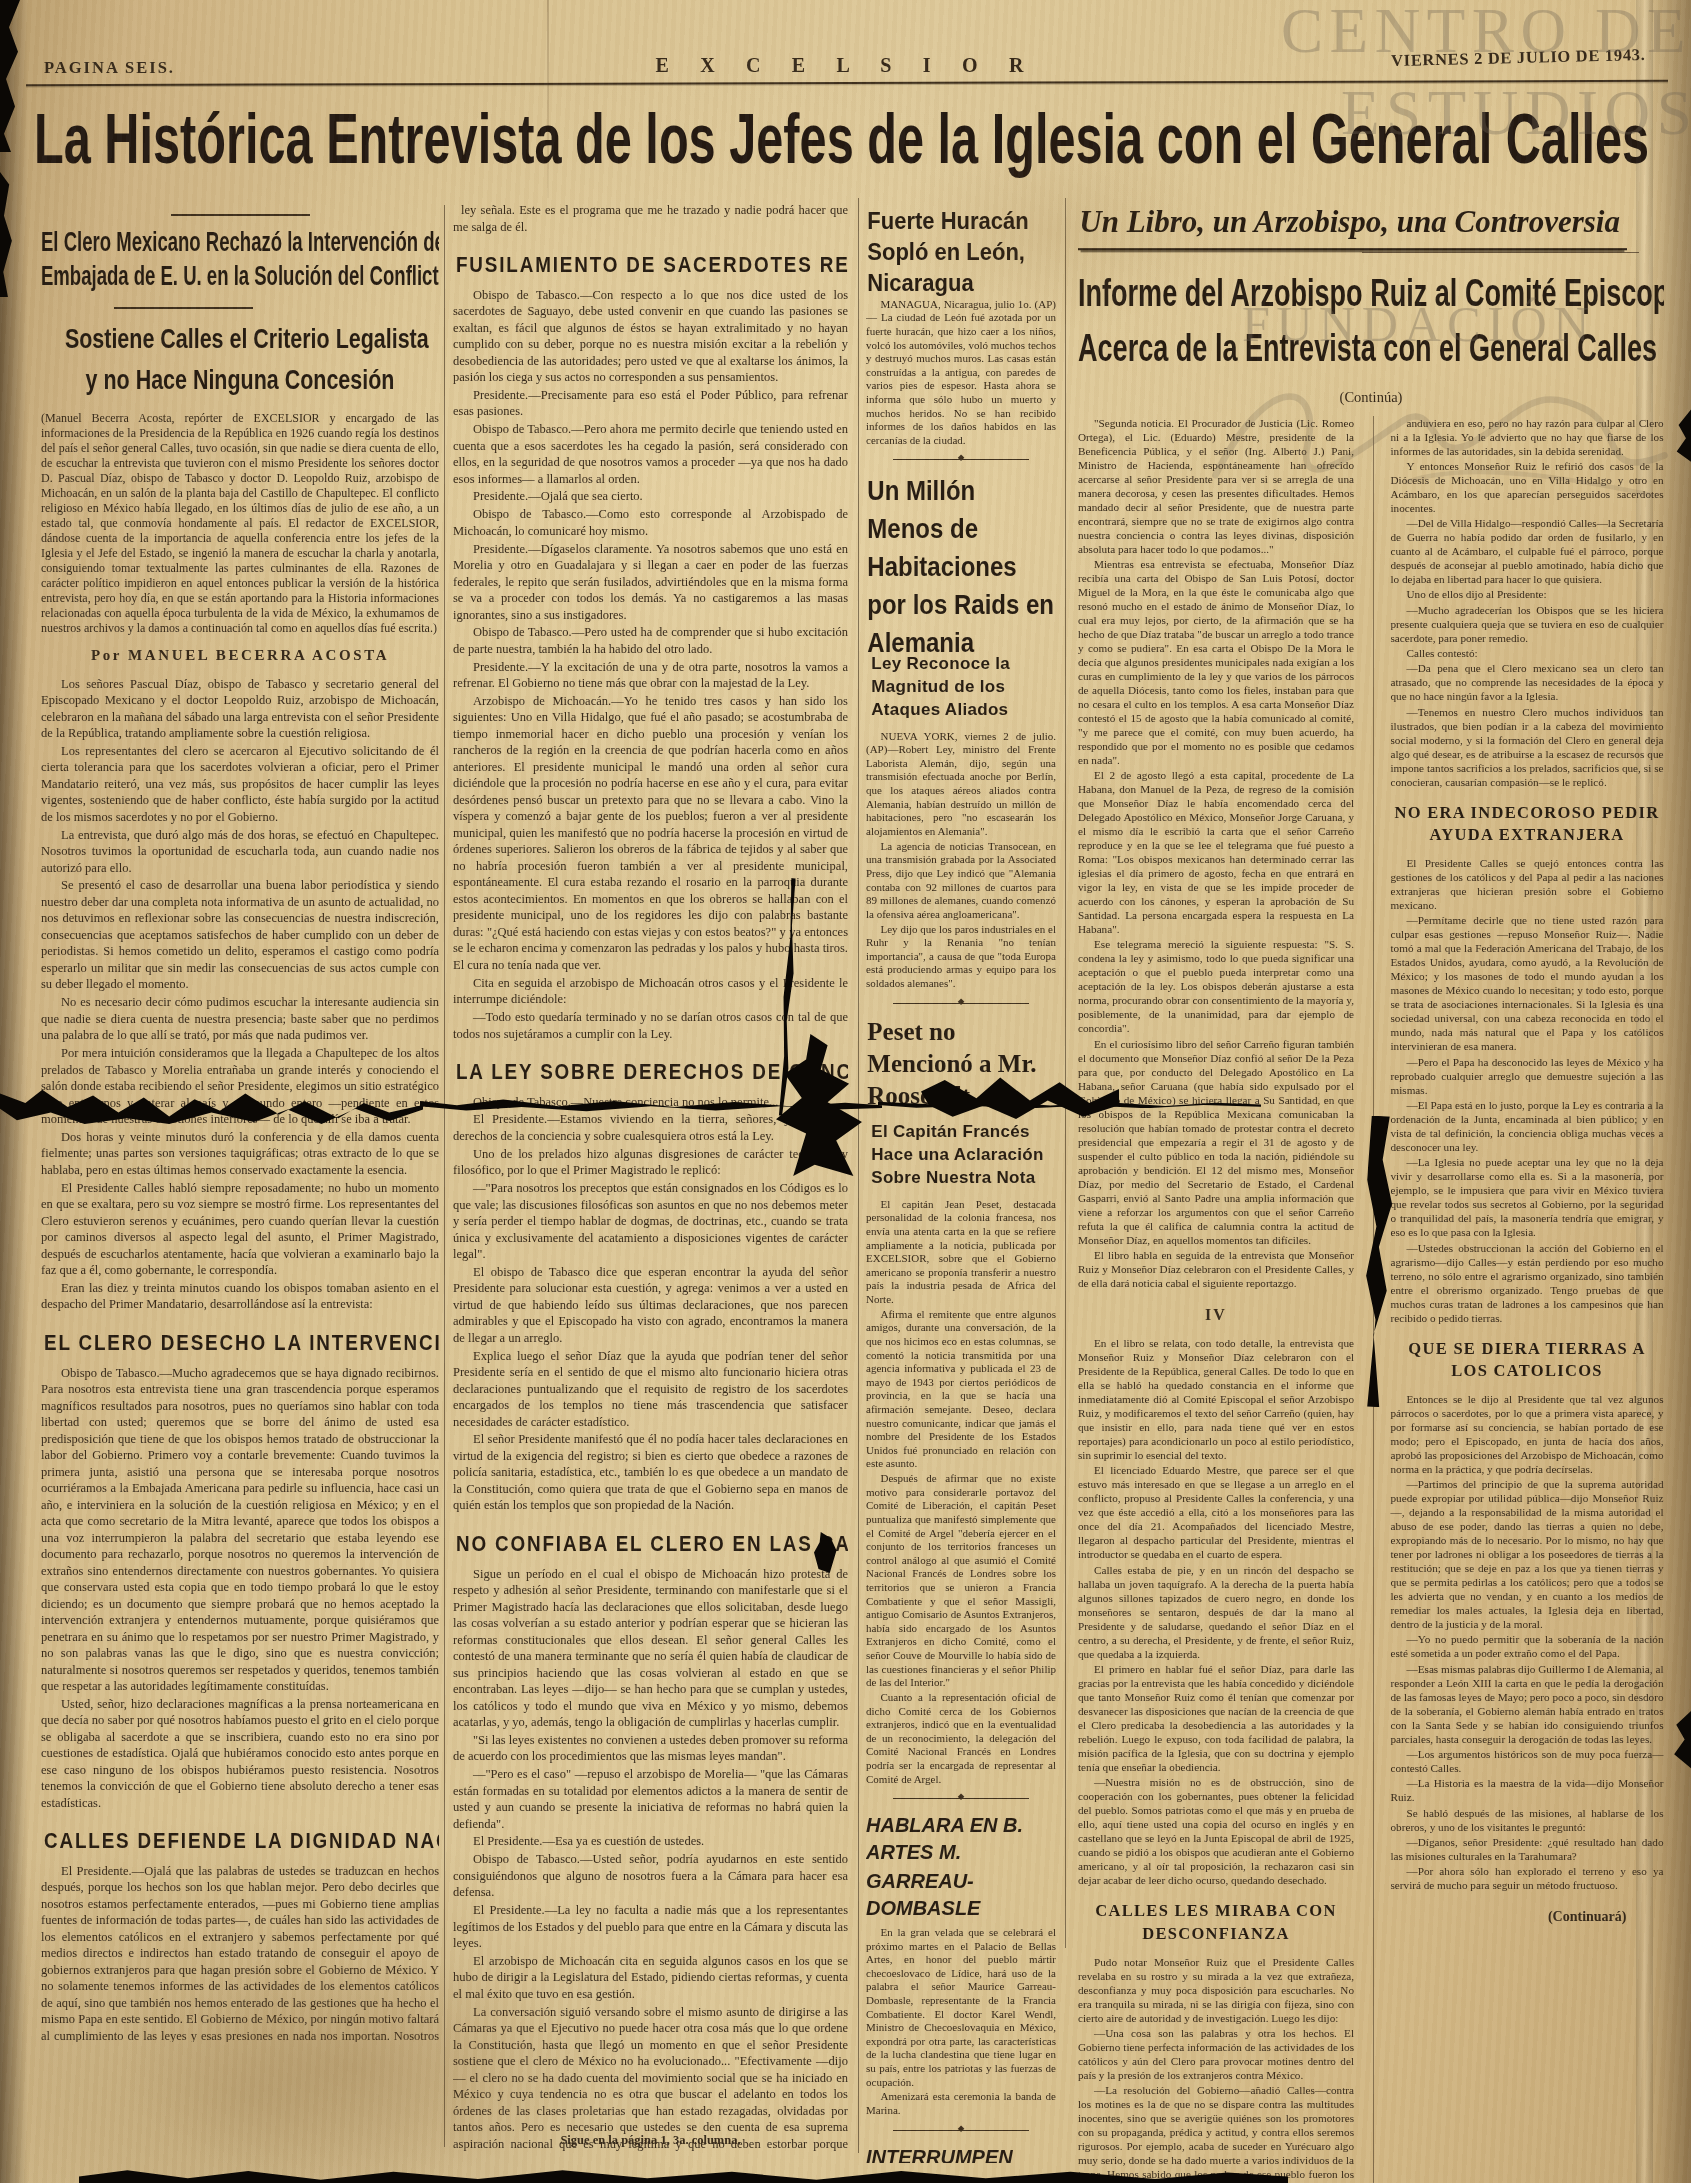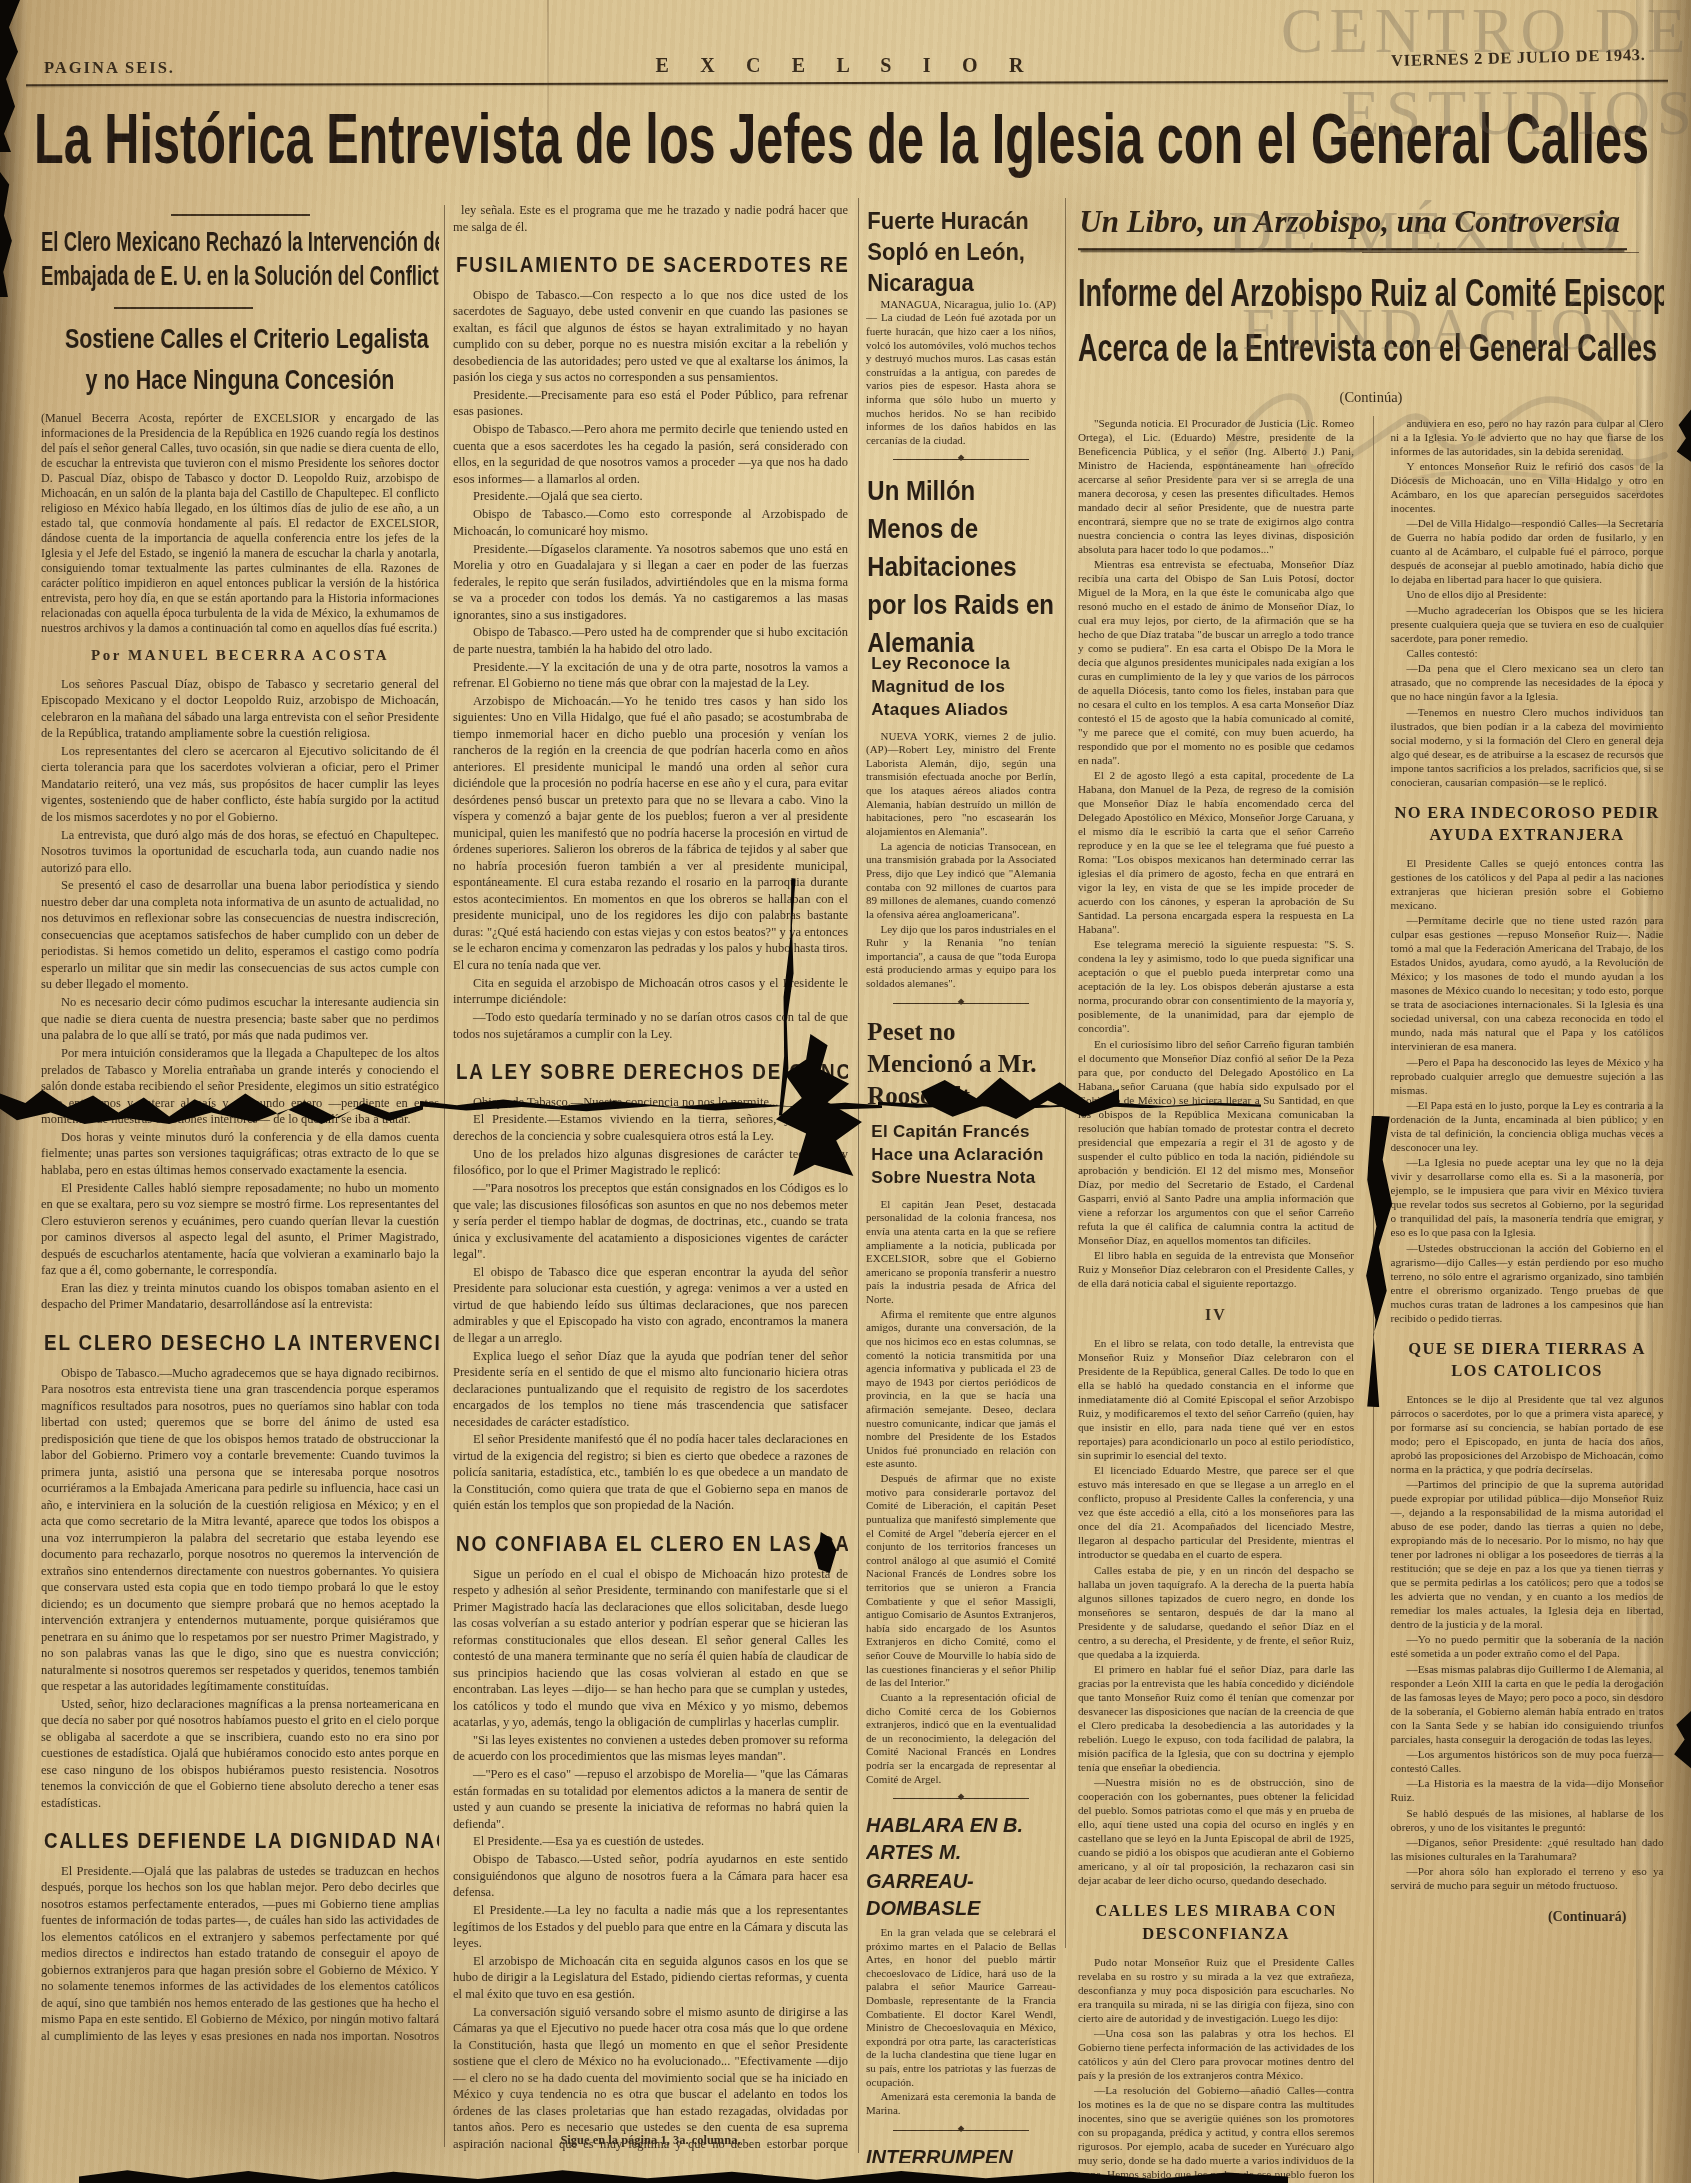--- a/index.html
+++ b/index.html
@@ -88,22 +88,21 @@
 
   <div class="edge-left"></div>
   <div class="edge-right"></div>
   <div class="fold-right"></div>
   <div class="crease-v" style="left:547px;height:198px;"></div>
   <div class="stain" style="left:119px;top:1948px;width:462px;height:238px;background:radial-gradient(rgba(120,85,40,.18),rgba(0,0,0,0) 70%);"></div>
   <div class="stain" style="left:892px;top:132px;width:330px;height:198px;background:radial-gradient(rgba(130,95,45,.12),rgba(0,0,0,0) 70%);"></div>
 
   <div class="wm" style="left:1281px;top:-5.3px;font-size:63px;">CENTRO DE</div>
   <div class="wm" style="left:1341px;top:77px;font-size:63px;">ESTUDIOS</div>
-  <div class="wm" style="left:1228px;top:198px;font-size:61px;">DE MÉXICO</div>
-  <div class="wm" style="left:1242px;top:295px;font-size:59px;">FUNDACIÓN</div>
+  <div class="wm" style="left:1242px;top:295px;font-size:50px;">FUNDACIÓN</div>
   <svg class="sig" style="left:1189px;top:343px;" width="502" height="172" viewBox="0 0 760 260">
     <path d="M40 200 C 120 40, 200 60, 180 150 C 160 240, 260 160, 320 120 C 380 80, 360 190, 430 150 C 500 110, 520 60, 600 100 C 660 130, 620 210, 720 170" fill="none" stroke="rgba(110,98,80,.55)" stroke-width="10" stroke-linecap="round"></path>
     <path d="M330 210 C 420 180, 560 200, 700 230" fill="none" stroke="rgba(110,98,80,.4)" stroke-width="7" stroke-linecap="round"></path>
   </svg>
 
   <div class="mast-page">PAGINA SEIS.</div>
   <div class="mast-title">E X C E L S I O R</div>
   <div class="mast-date">VIERNES 2 DE JULIO DE 1943.</div>
   <div class="mast-rule"></div>
 

